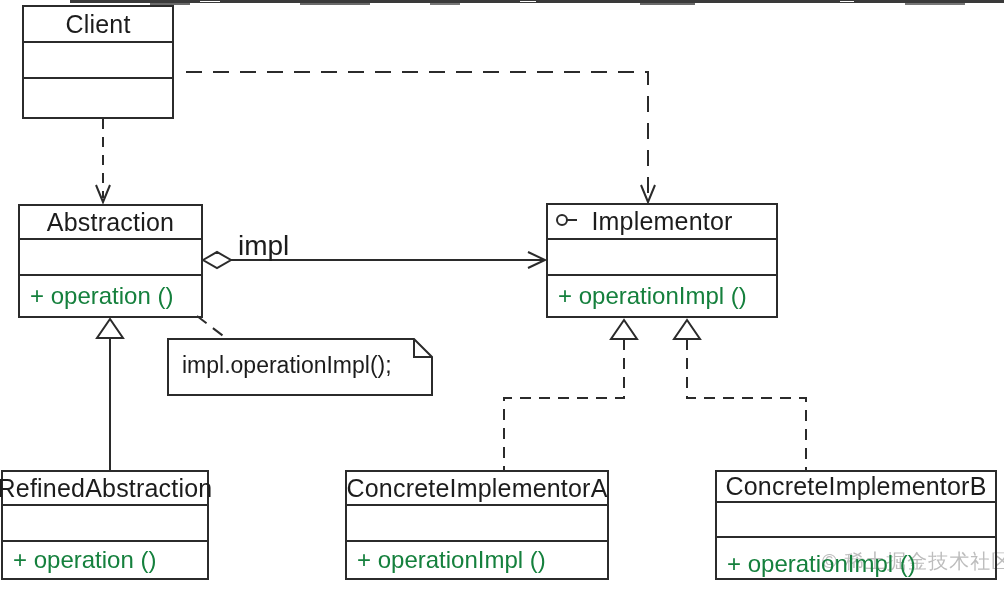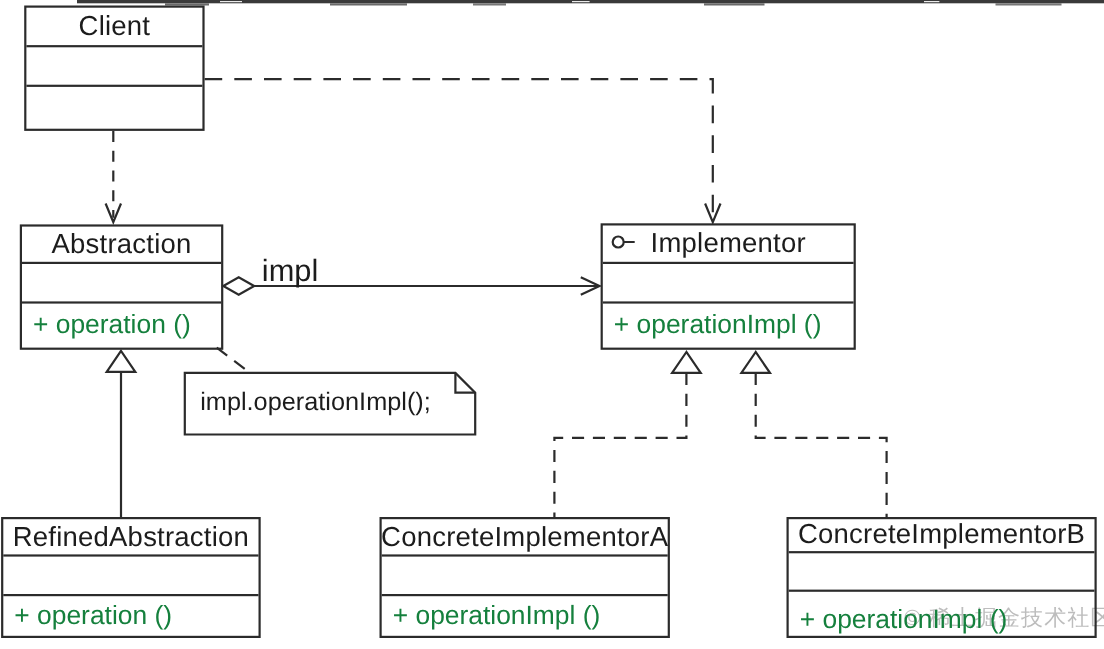--- a/index.html
+++ b/index.html
@@ -76,33 +76,33 @@
     position: absolute;
     left: 822px;
     top: 548px;
     font-size: 20px;
     color: #bdbdbd;
     z-index: 1;
     white-space: nowrap;
     letter-spacing: 1px;
   }
   
-  #box-client { left: 22px; top: 5px; width: 164px; height: 114px; }
+  #box-client { left: 22px; top: 5px; width: 152px; height: 114px; }
   #box-client .uml-title { height: 36px; }
   #box-client .uml-attrs { height: 36px; }
   
   #box-abstraction { left: 18px; top: 204px; width: 185px; height: 114px; }
   #box-abstraction .uml-title { height: 34px; }
   #box-abstraction .uml-attrs { height: 36px; }
   
   #box-implementor { left: 546px; top: 203px; width: 232px; height: 115px; }
   #box-implementor .uml-title { height: 35px; }
   #box-implementor .uml-attrs { height: 36px; }
   
-  #box-refined { left: 1px; top: 470px; width: 236px; height: 110px; }
+  #box-refined { left: 1px; top: 470px; width: 208px; height: 110px; }
   #box-refined .uml-title { height: 34px; }
   #box-refined .uml-attrs { height: 36px; }
   
   #box-concrete-a { left: 345px; top: 470px; width: 264px; height: 110px; }
   #box-concrete-a .uml-title { height: 34px; }
   #box-concrete-a .uml-attrs { height: 36px; }
   
   #box-concrete-b { left: 715px; top: 470px; width: 282px; height: 110px; gap: 12px; }
   #box-concrete-b .uml-title { height: 34px; }
   #box-concrete-b .uml-attrs { height: 36px; }

